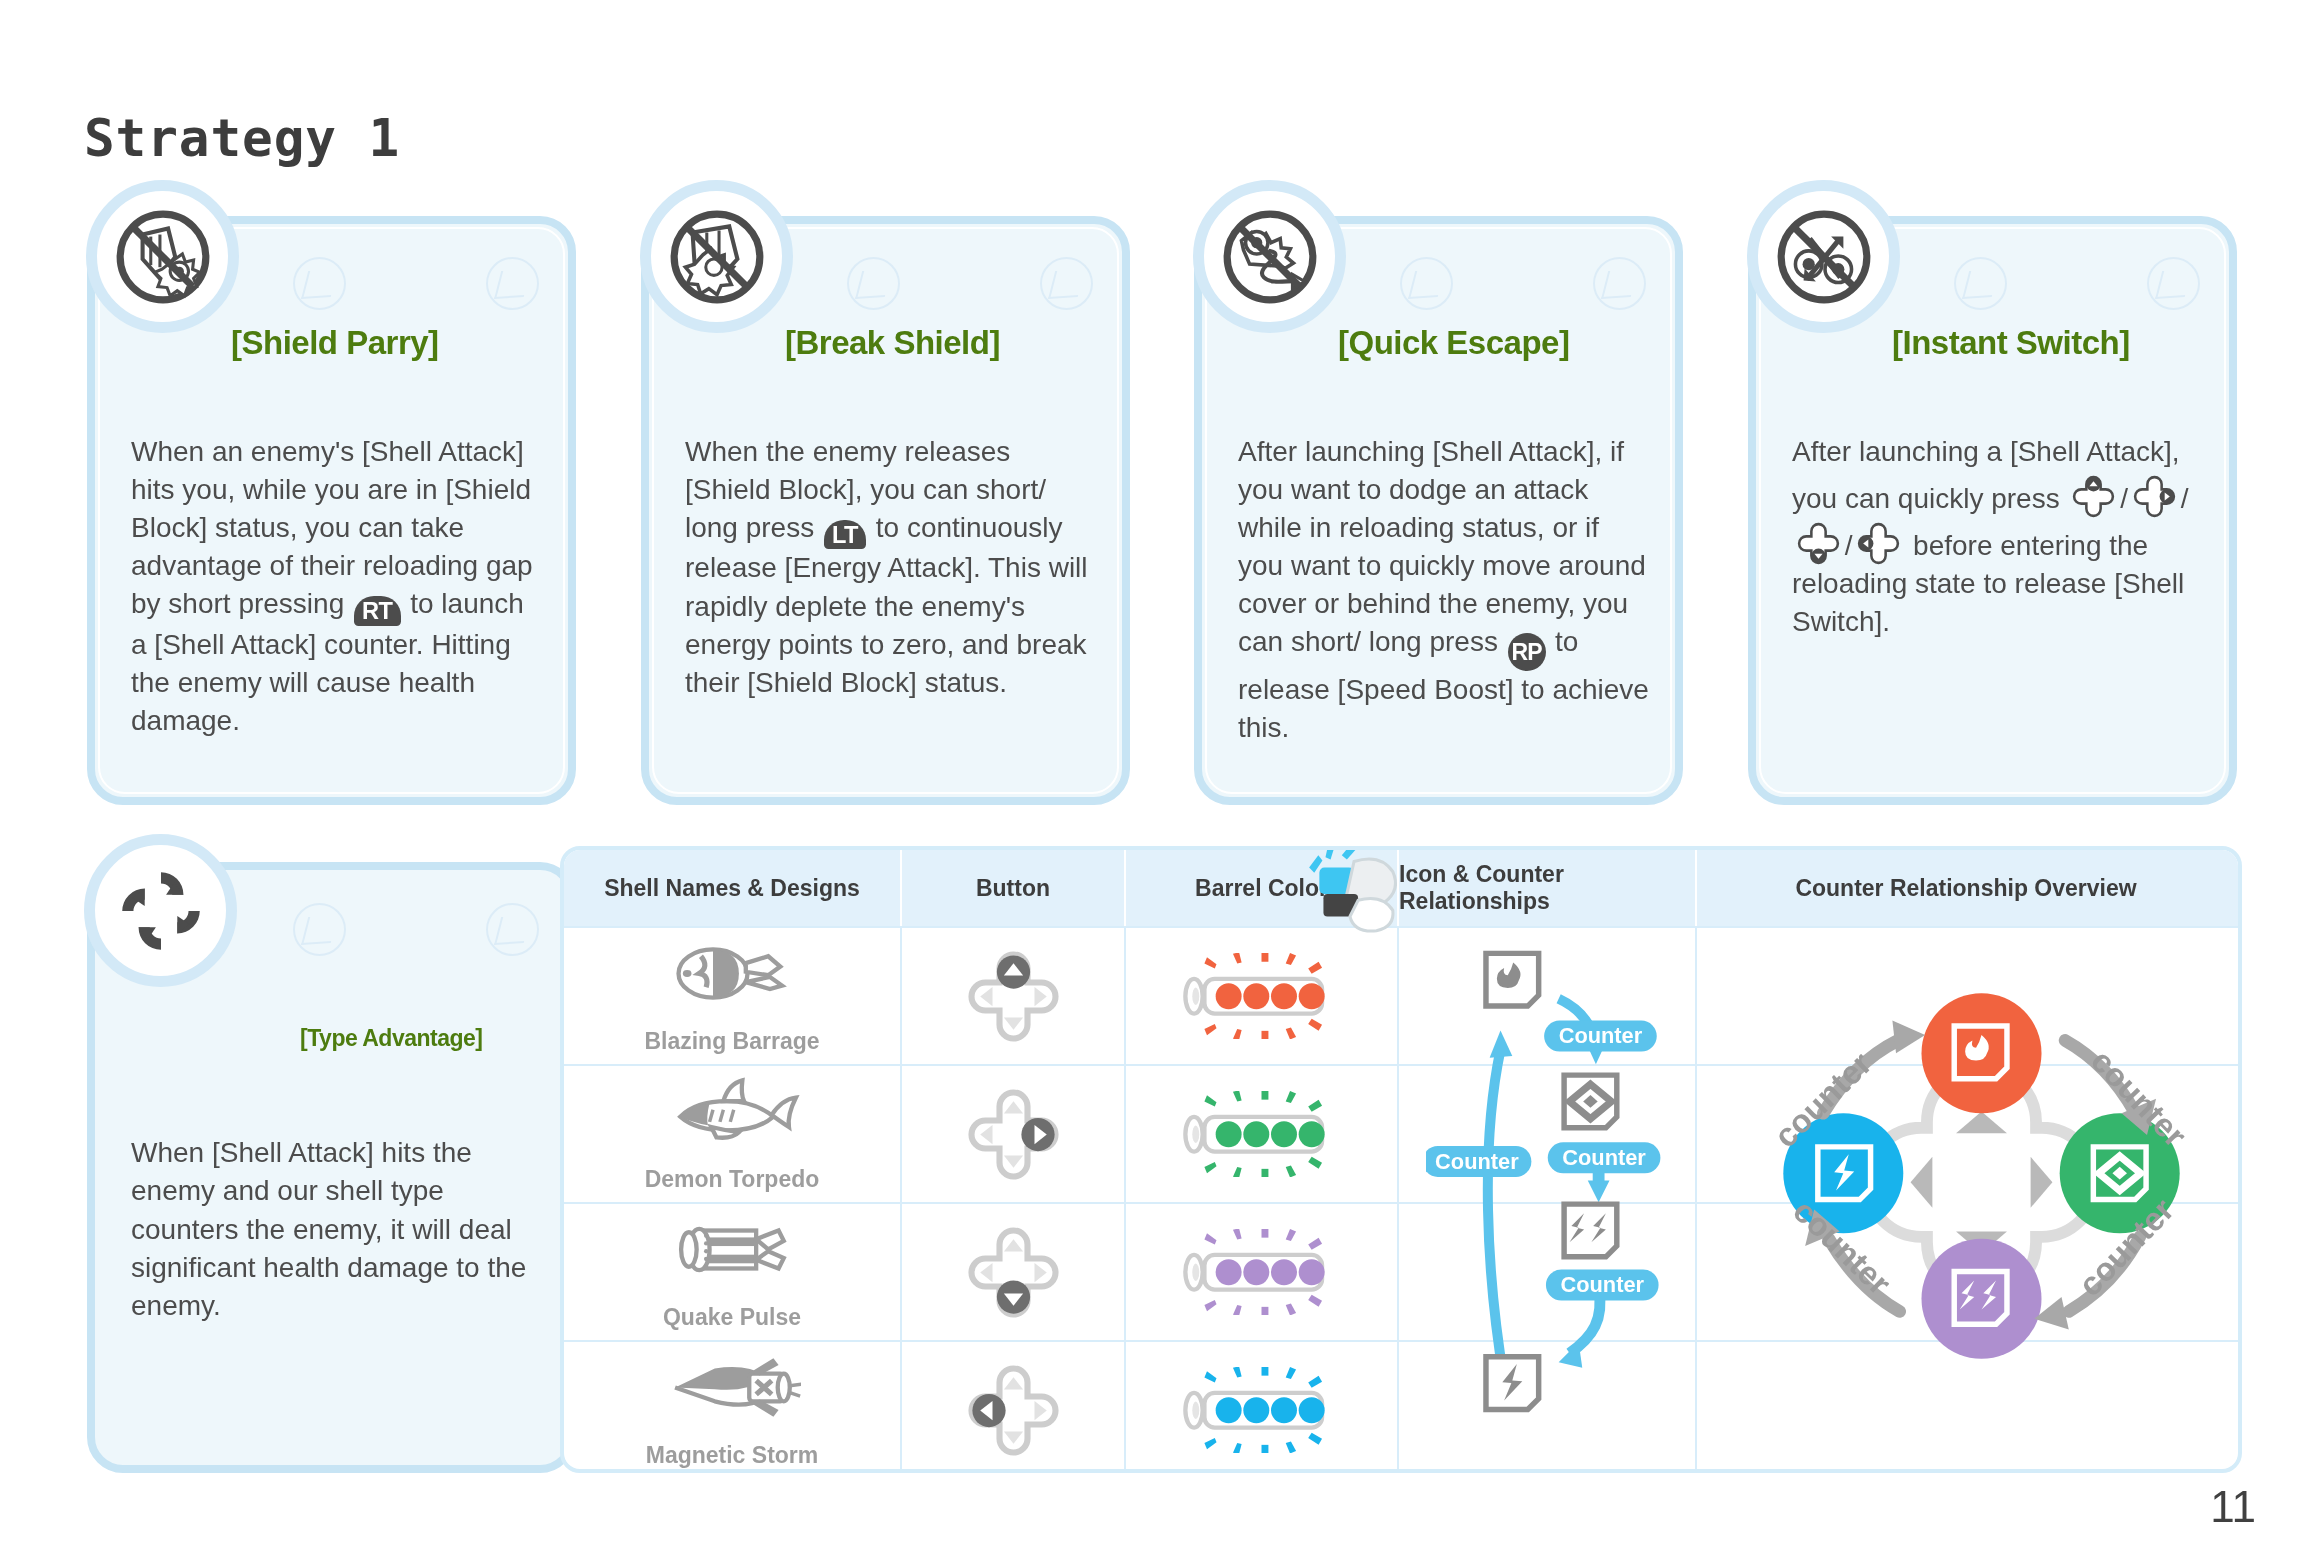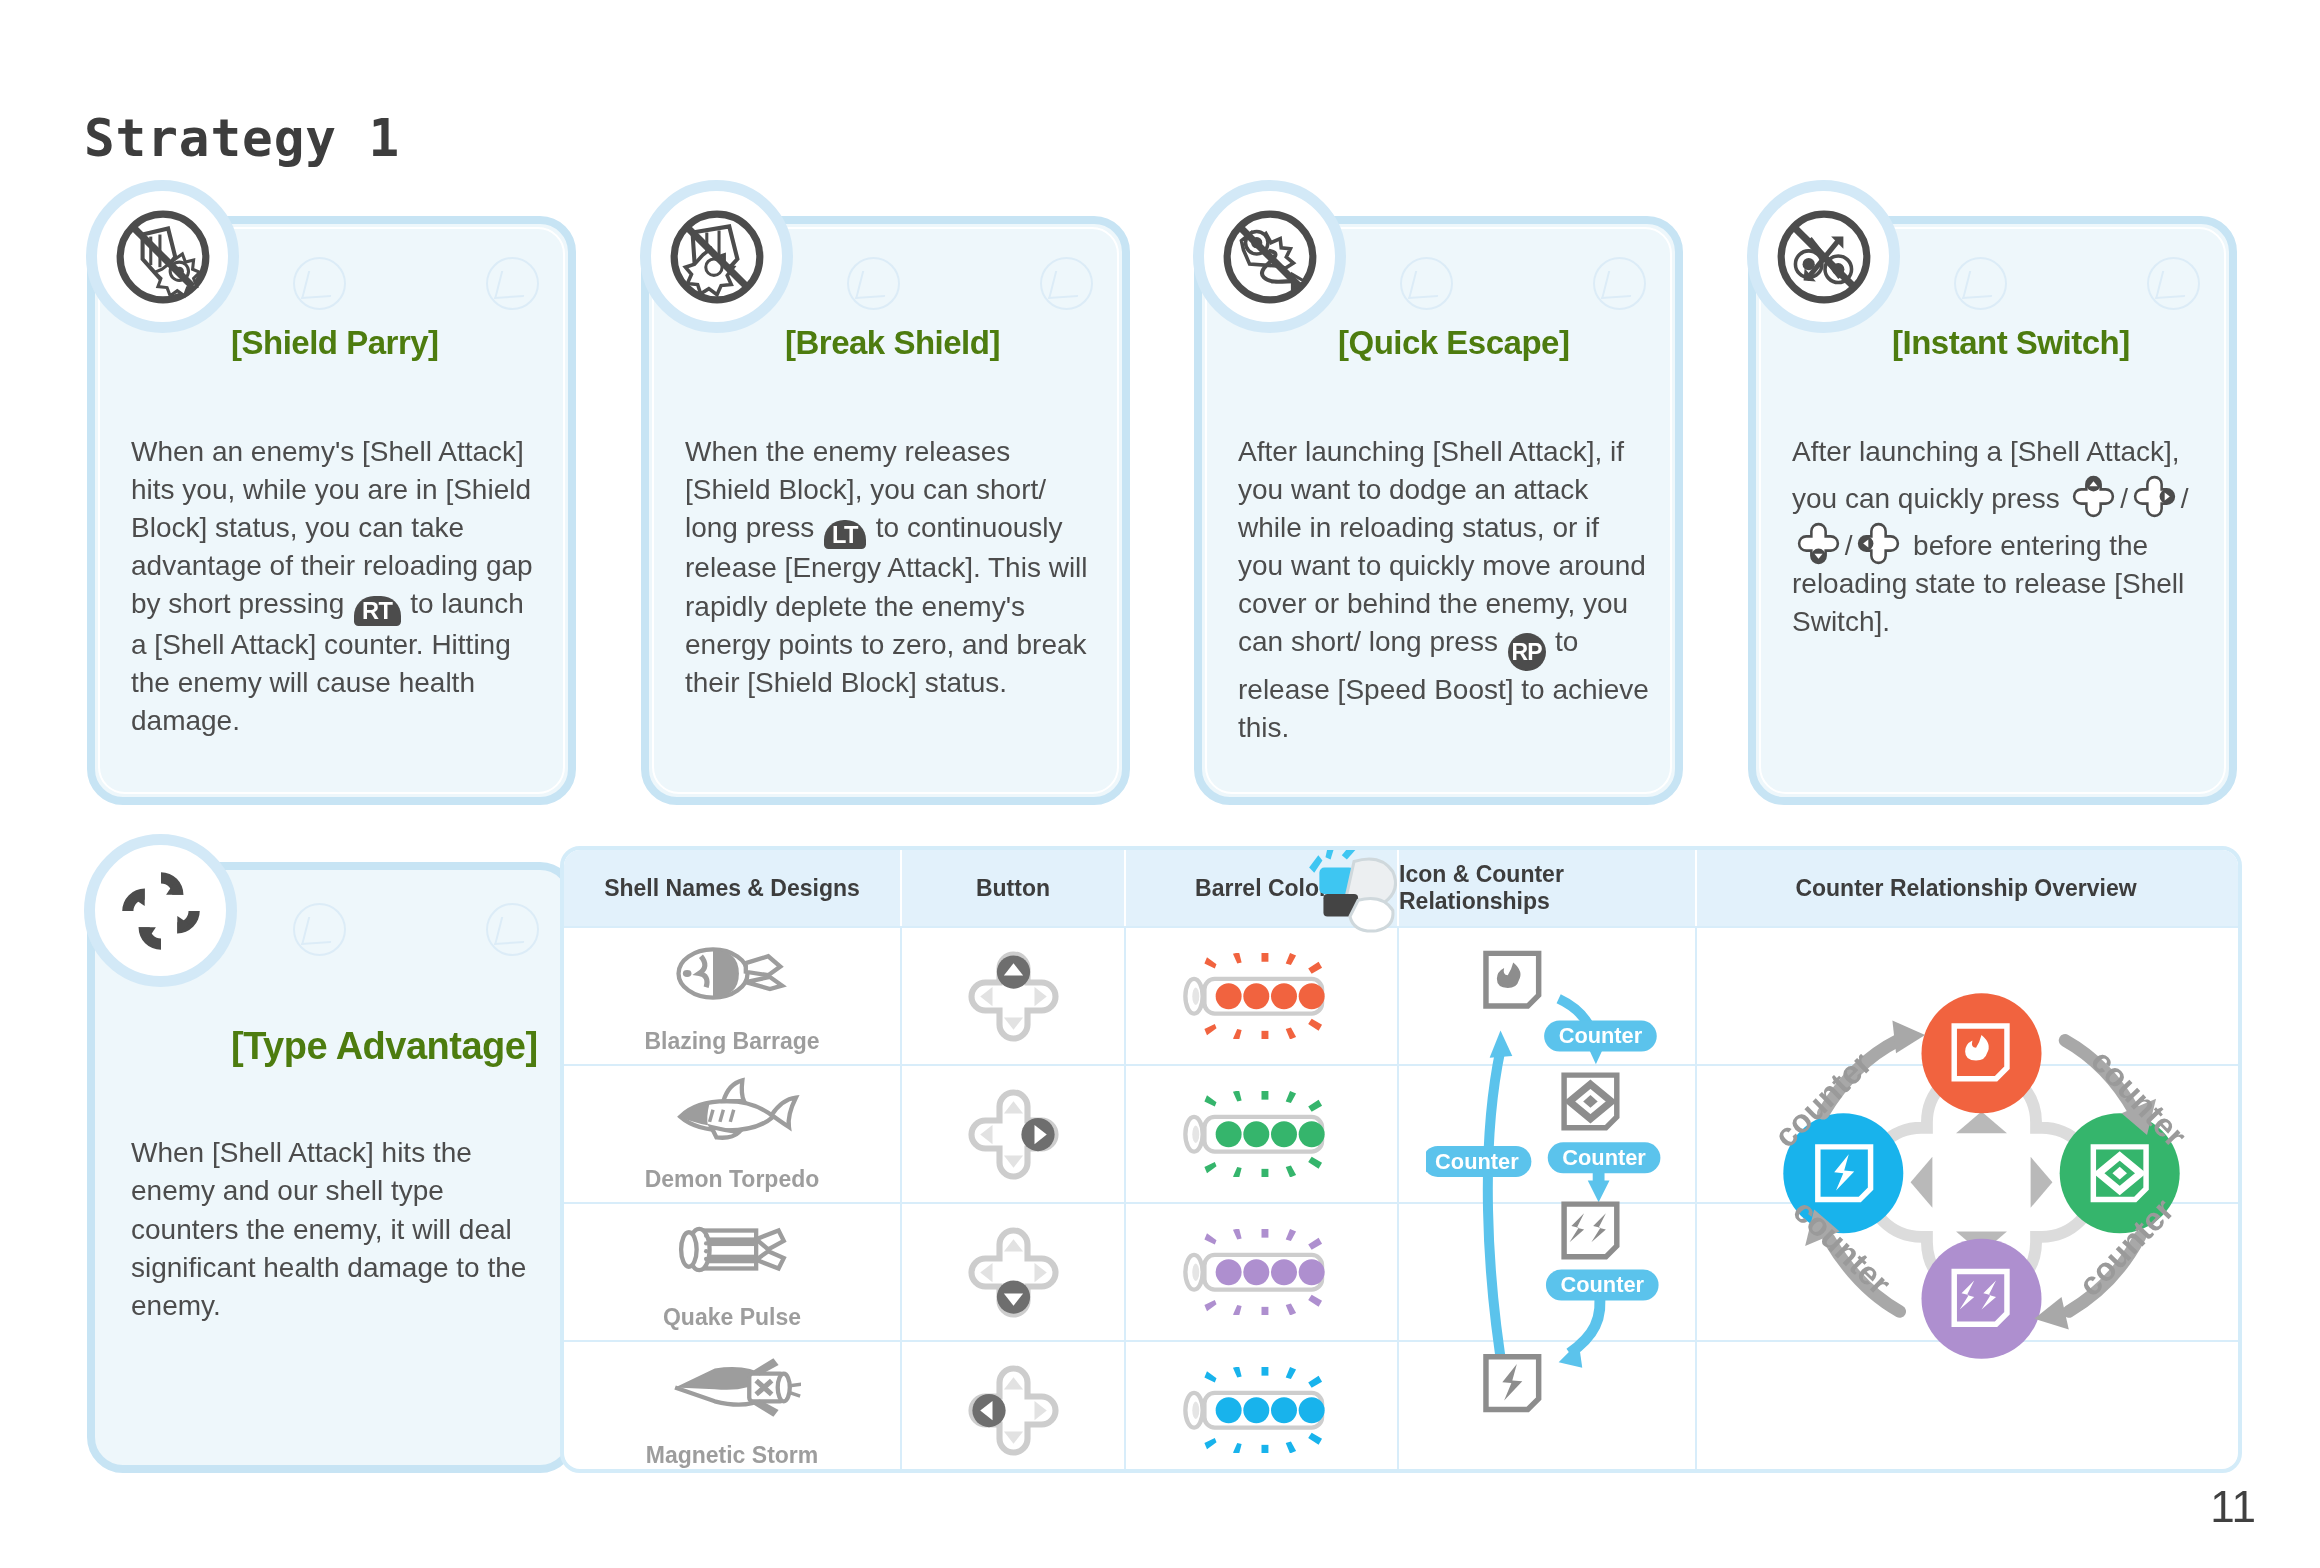--- a/index.html
+++ b/index.html
@@ -66,21 +66,21 @@
   }
   .dpad-inline{display:inline-block;vertical-align:-14.5px;width:51px;height:47px;margin:0 0.9px;}
 
   
   #bottom-section{position:absolute;left:87px;top:846px;width:2155px;height:636px;}
 
   #type-card{
     position:absolute;left:0;top:16.4px;width:489px;height:611px;
     background:#eef7fb;border:8.2px solid #c7e4f4;border-radius:36px;box-sizing:border-box;
   }
-  #type-card .strat-title{left:136px;top:155px;font-size:38px;}
+  #type-card .strat-title{left:136px;top:155px;font-size:23px;text-align:center;}
   #type-card .strat-body{top:264px;}
   #type-card .strat-badge{top:-36px;left:-11px;}
 
   
   #shell-table{
     position:absolute;left:473px;top:0;width:1682px;height:627px;
     background:#ffffff;border:4.5px solid #d4ecf9;border-radius:20px;
     box-sizing:border-box;overflow:hidden;
   }
   .th-row{display:flex;height:76px;background:#e2f1fb;}

